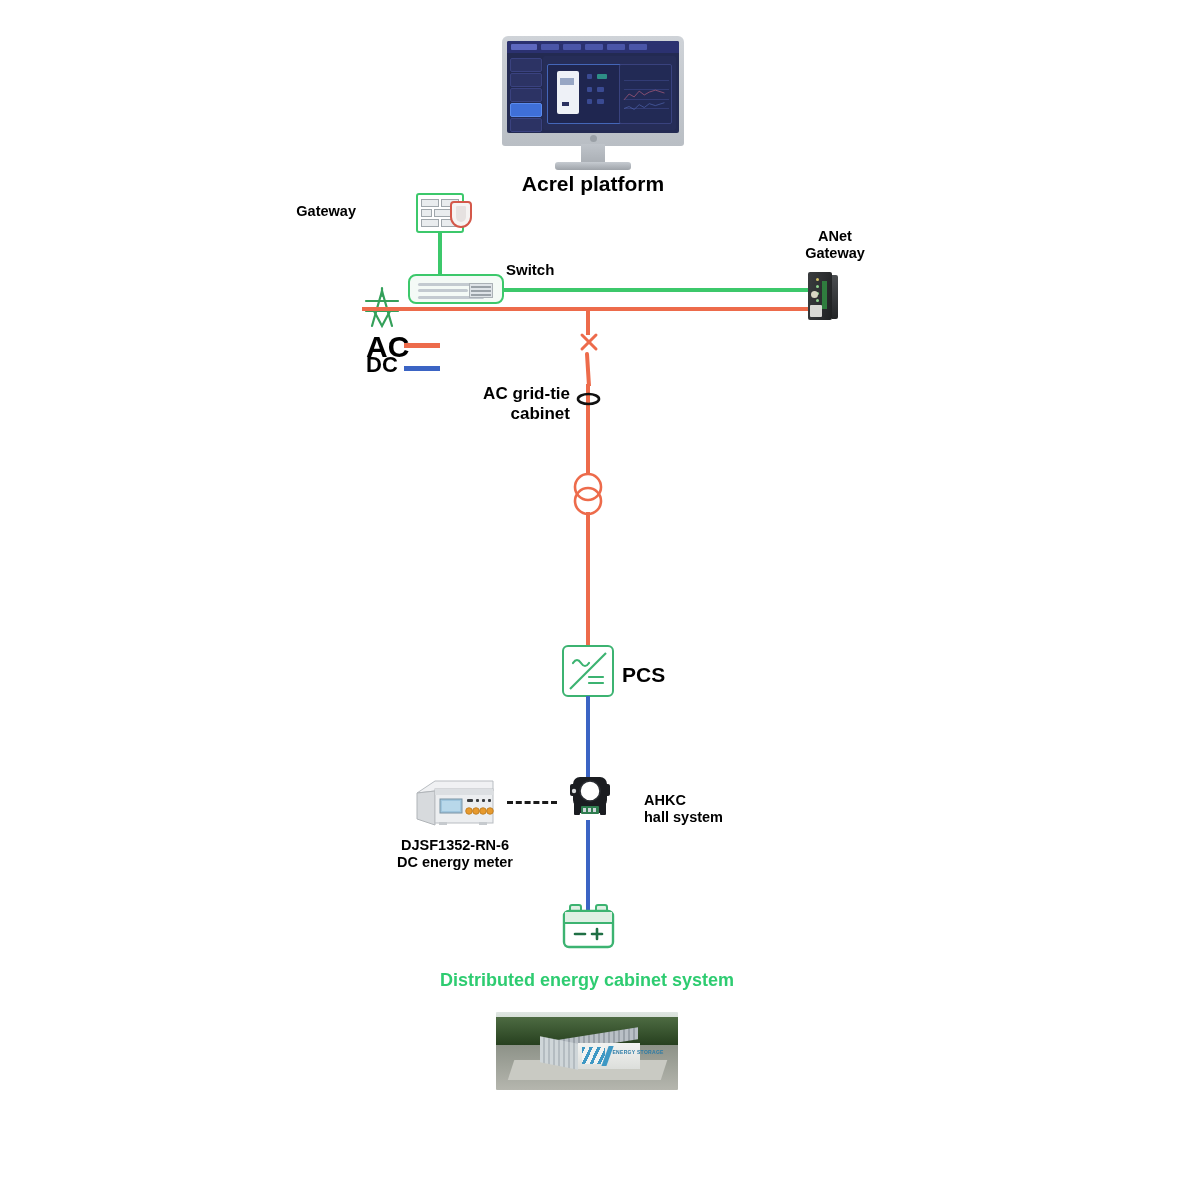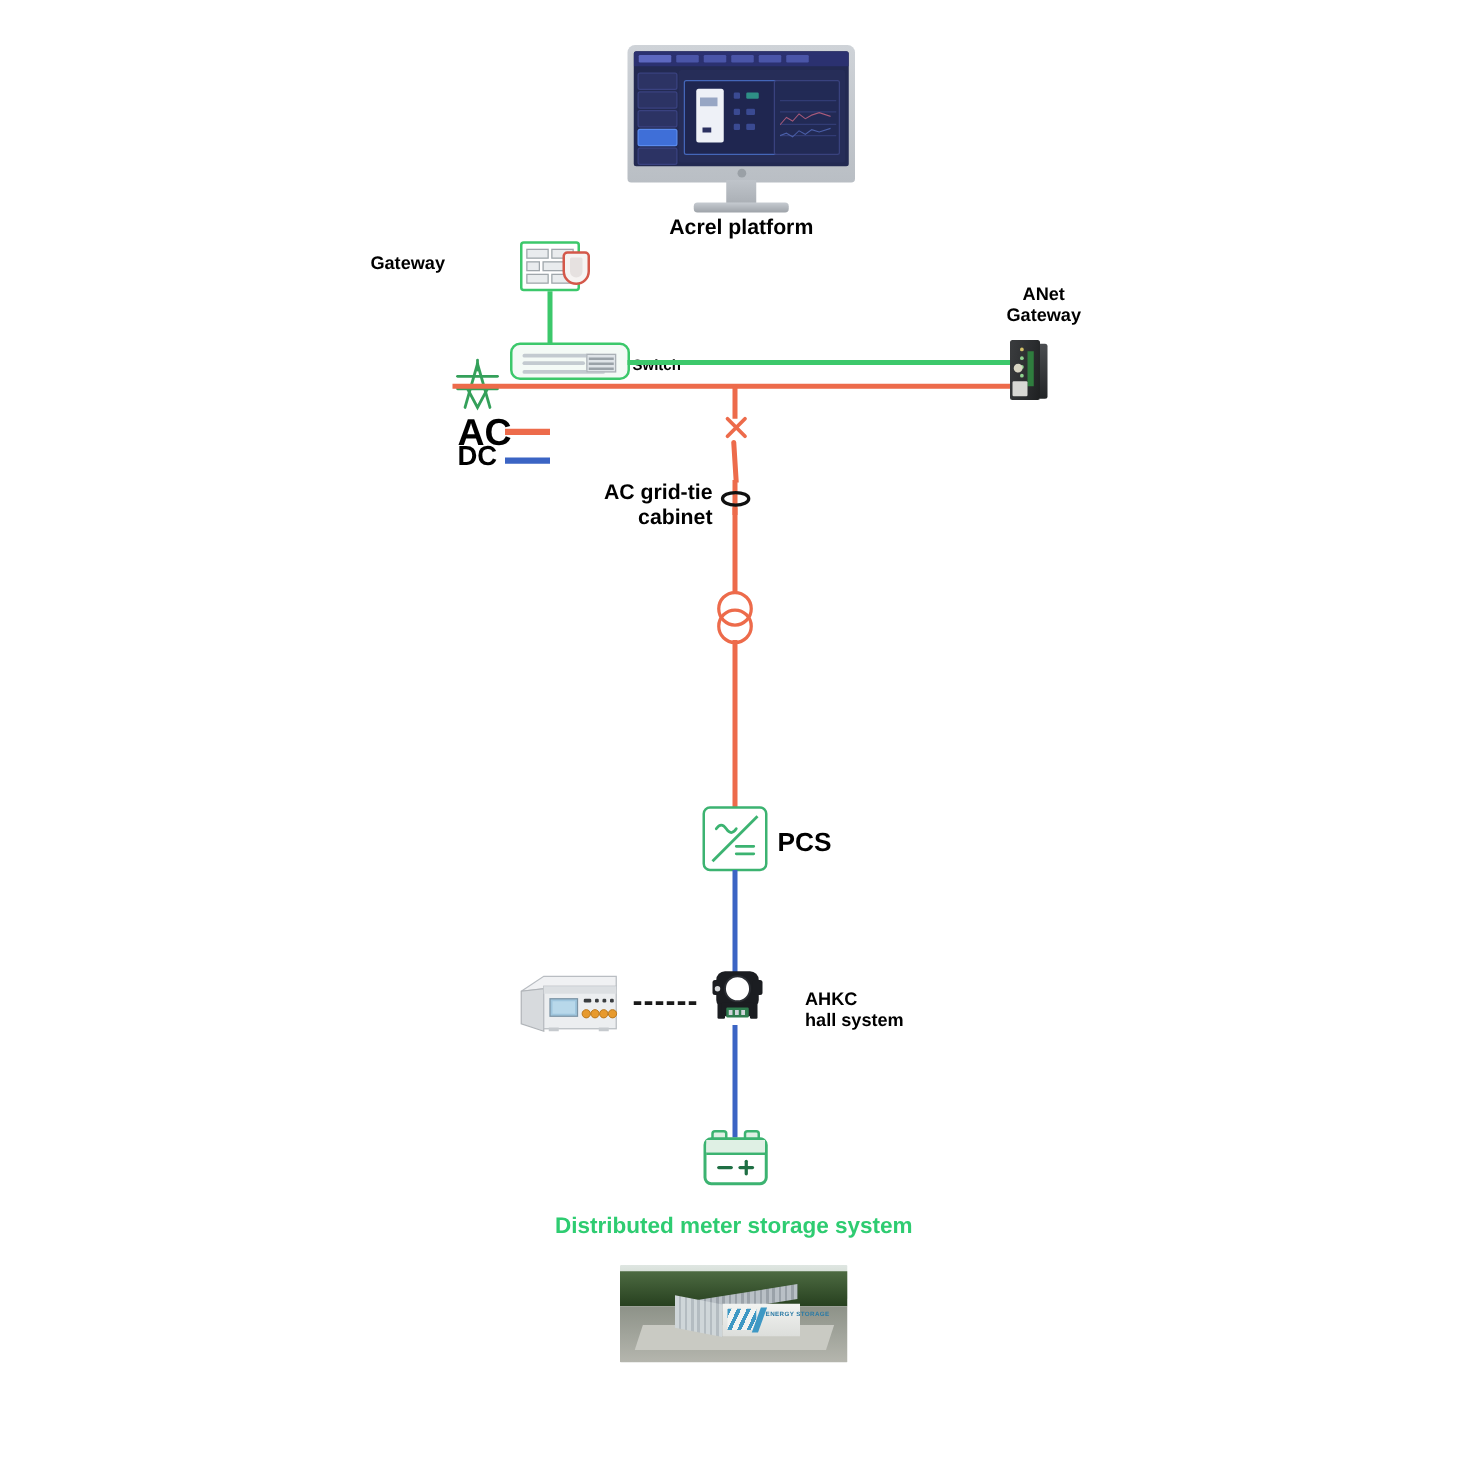--- a/index.html
+++ b/index.html
@@ -211,21 +211,21 @@
               <polyline points="8,45 18,43 28,46 38,41 48,44 58,40 70,42 88,39" fill="none" stroke="#4b5fa8" stroke-width="1"></polyline>
             </svg>
           </div>
         </div>
       </div>
       <div class="mon-dot"></div>
     </div>
     <div class="mon-neck"></div>
     <div class="mon-base"></div>
   </div>
-  <div class="lbl center" style="left:443px; top:172px; width:300px; font-size:17px;">Acrel platform</div>
+  <div class="lbl center" style="left:443px; top:172px; width:300px; font-size:21px;">Acrel platform</div>
 
   <div class="lbl right" style="left:258px; top:203px; width:98px; font-size:14.5px;">Gateway</div>
   <div class="abs" id="firewall">
     <div class="fw-box">
       <div class="brick" style="left:3px;  top:4px;  width:18px; height:8px;"></div>
       <div class="brick" style="left:23px; top:4px;  width:18px; height:8px;"></div>
       <div class="brick" style="left:3px;  top:14px; width:11px; height:8px;"></div>
       <div class="brick" style="left:16px; top:14px; width:18px; height:8px;"></div>
       <div class="brick" style="left:36px; top:14px; width:8px;  height:8px;"></div>
       <div class="brick" style="left:3px;  top:24px; width:18px; height:8px;"></div>
@@ -241,21 +241,21 @@
       <div class="sw-line" style="left:8px;  top:7px;  width:58px;"></div>
       <div class="sw-line" style="left:8px;  top:13px; width:50px;"></div>
       <div class="sw-line" style="left:8px;  top:20px; width:66px;"></div>
       <div class="sw-ports">
         <i style="top:2px;"></i>
           <i style="top:6px;"></i>
           <i style="top:10px;"></i>
       </div>
     </div>
   </div>
-  <div class="lbl" style="left:506px; top:261px; font-size:12px;margin-top:24px;">Switch</div>
+  <div class="lbl" style="left:506px; top:261px; font-size:15px;">Switch</div>
 
   <div class="wire-net" style="left:502px; top:288px; width:306px; height:4px;"></div>
 
   <div class="abs" id="tower">
     <svg width="44" height="44" viewBox="0 0 44 44">
       <g fill="none" stroke="#34A05A" stroke-width="2.2" stroke-linecap="round">
         <path d="M22 5 L12 40"></path>
         <path d="M22 5 L32 40"></path>
         <path d="M6 15 L38 15"></path>
         <path d="M6 25 L38 25"></path>
@@ -386,39 +386,41 @@
         <circle cx="56" cy="36" r="3.3"></circle>
         <circle cx="63" cy="36" r="3.3"></circle>
         <circle cx="70" cy="36" r="3.3"></circle>
         <circle cx="77" cy="36" r="3.3"></circle>
       </g>
 
       <rect x="26" y="47" width="8" height="3" fill="#c6cace"></rect>
       <rect x="66" y="47" width="8" height="3" fill="#c6cace"></rect>
     </svg>
   </div>
+  <div class="lbl center" style="left:370px; top:837px; width:170px; font-size:14.5px;">DJSF1352-RN-6
+DC energy meter</div>
 
   <div class="wire-dc" style="left:586px; top:820px; width:4px; height:90px;"></div>
 
   <div class="abs" id="battery">
     <svg width="55" height="47" viewBox="0 0 55 47">
       <rect x="9" y="2" width="11" height="8" rx="2" fill="#dff0e4" stroke="#3CB371" stroke-width="2"></rect>
       <rect x="35" y="2" width="11" height="8" rx="2" fill="#dff0e4" stroke="#3CB371" stroke-width="2"></rect>
       <rect x="3" y="8" width="49" height="36" rx="5" fill="#ffffff" stroke="#3CB371" stroke-width="2.4"></rect>
       <rect x="4" y="9" width="47" height="10" fill="#dff0e4"></rect>
       <path d="M4 20 L51 20" stroke="#3CB371" stroke-width="2"></path>
       <g stroke="#1f6f44" stroke-width="2.6" stroke-linecap="round">
         <path d="M14 31 L24 31"></path>
         <path d="M31 31 L41 31"></path>
         <path d="M36 26 L36 36"></path>
       </g>
     </svg>
   </div>
 
-  <div class="lbl center" style="left:387px; top:970px; width:400px; font-size:18px; color:#2ECC71;">Distributed meter storage system</div>
+  <div class="lbl center" style="left:387px; top:970px; width:400px; font-size:18px; color:#2ECC71;">Distributed energy cabinet system</div>
 
   <div class="abs" id="station-photo">
     <div class="sky"></div>
     <div class="trees"></div>
     <div class="ground"></div>
     <div class="pad"></div>
     <div class="cont-top"></div>
     <div class="cont-left"></div>
     <div class="cont-front"></div>
     <div class="cont-logo"></div>

